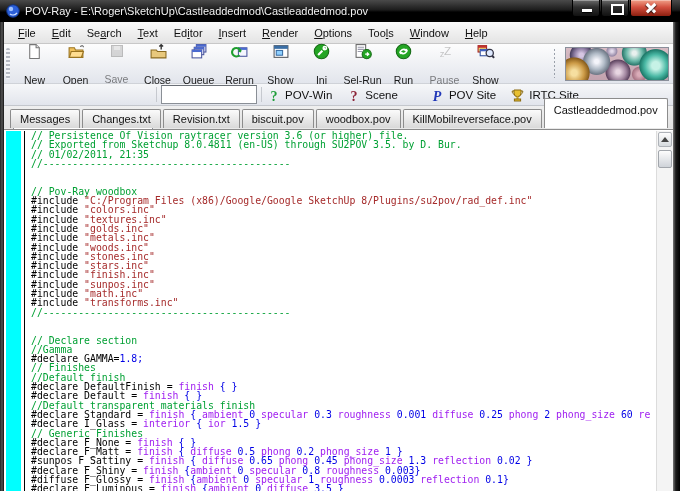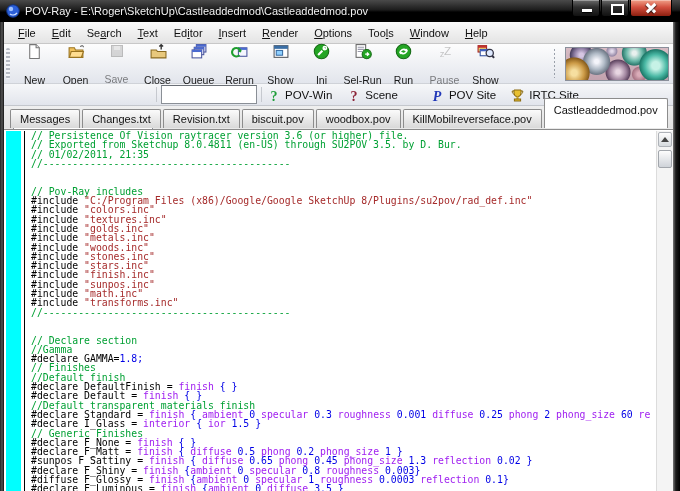--- a/index.html
+++ b/index.html
@@ -325,21 +325,21 @@
     <div class="editor">
       <div class="margin-cyan"></div>
       <div class="margin-line"></div>
       <div class="code" id="code">
           <div class="cl"><span class="t-c">// Persistence Of Vision raytracer version 3.6 (or higher) file.</span></div>
           <div class="cl"><span class="t-c">// Exported from Sketchup 8.0.4811 (en-US) through SU2POV 3.5. by D. Bur.</span></div>
           <div class="cl"><span class="t-c">// 01/02/2011, 21:35</span></div>
           <div class="cl"><span class="t-c">//------------------------------------------</span></div>
           <div class="cl">&nbsp;</div>
           <div class="cl">&nbsp;</div>
-          <div class="cl"><span class="t-c">// Pov-Ray includes</span></div>
+          <div class="cl"><span class="t-c">// Pov-Ray woodbox</span></div>
           <div class="cl"><span class="t-p">#include </span><span class="t-s">"C:/Program Files (x86)/Google/Google SketchUp 8/Plugins/su2pov/rad_def.inc"</span></div>
           <div class="cl"><span class="t-p">#include </span><span class="t-s">"colors.inc"</span></div>
           <div class="cl"><span class="t-p">#include </span><span class="t-s">"textures.inc"</span></div>
           <div class="cl"><span class="t-p">#include </span><span class="t-s">"golds.inc"</span></div>
           <div class="cl"><span class="t-p">#include </span><span class="t-s">"metals.inc"</span></div>
           <div class="cl"><span class="t-p">#include </span><span class="t-s">"woods.inc"</span></div>
           <div class="cl"><span class="t-p">#include </span><span class="t-s">"stones.inc"</span></div>
           <div class="cl"><span class="t-p">#include </span><span class="t-s">"stars.inc"</span></div>
           <div class="cl"><span class="t-p">#include </span><span class="t-s">"finish.inc"</span></div>
           <div class="cl"><span class="t-p">#include </span><span class="t-s">"sunpos.inc"</span></div>

